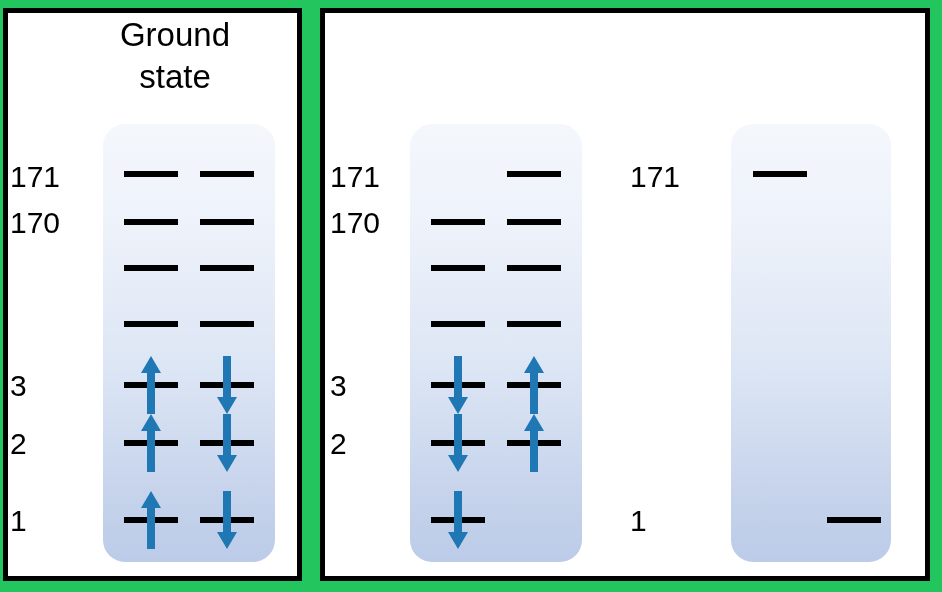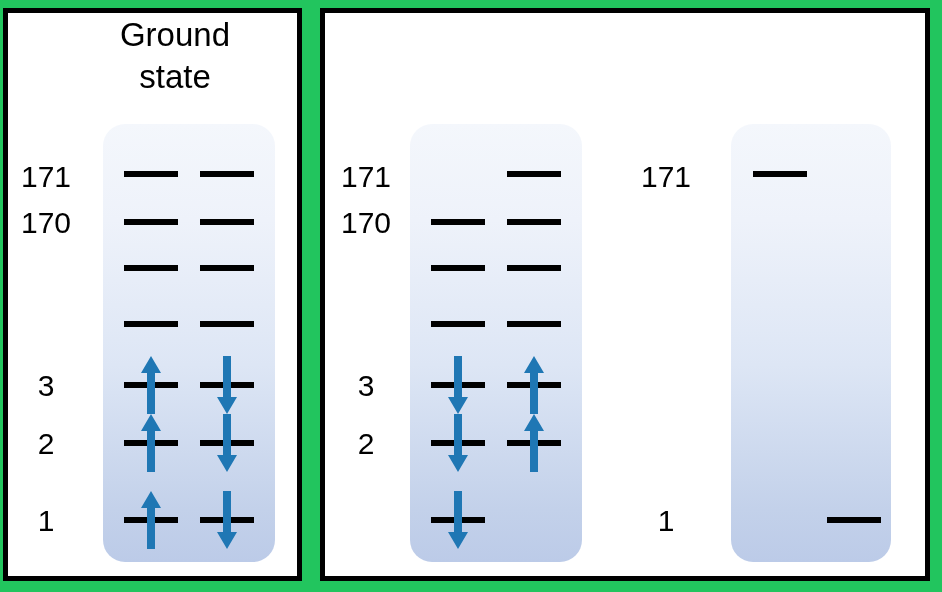--- a/index.html
+++ b/index.html
@@ -84,21 +84,21 @@
     width: 26px;
   }
   .spin svg { display: block; }
 
   
   .row-label {
     position: absolute;
     color: #000000;
     font-size: 30px;
     line-height: 30px;
-    text-align: center;
+    text-align: left;
     white-space: nowrap;
   }
 </style>
 </head>
 <body>
 
 <div id="stage">
 
   <div class="panel" id="panel-ground"></div>
 

